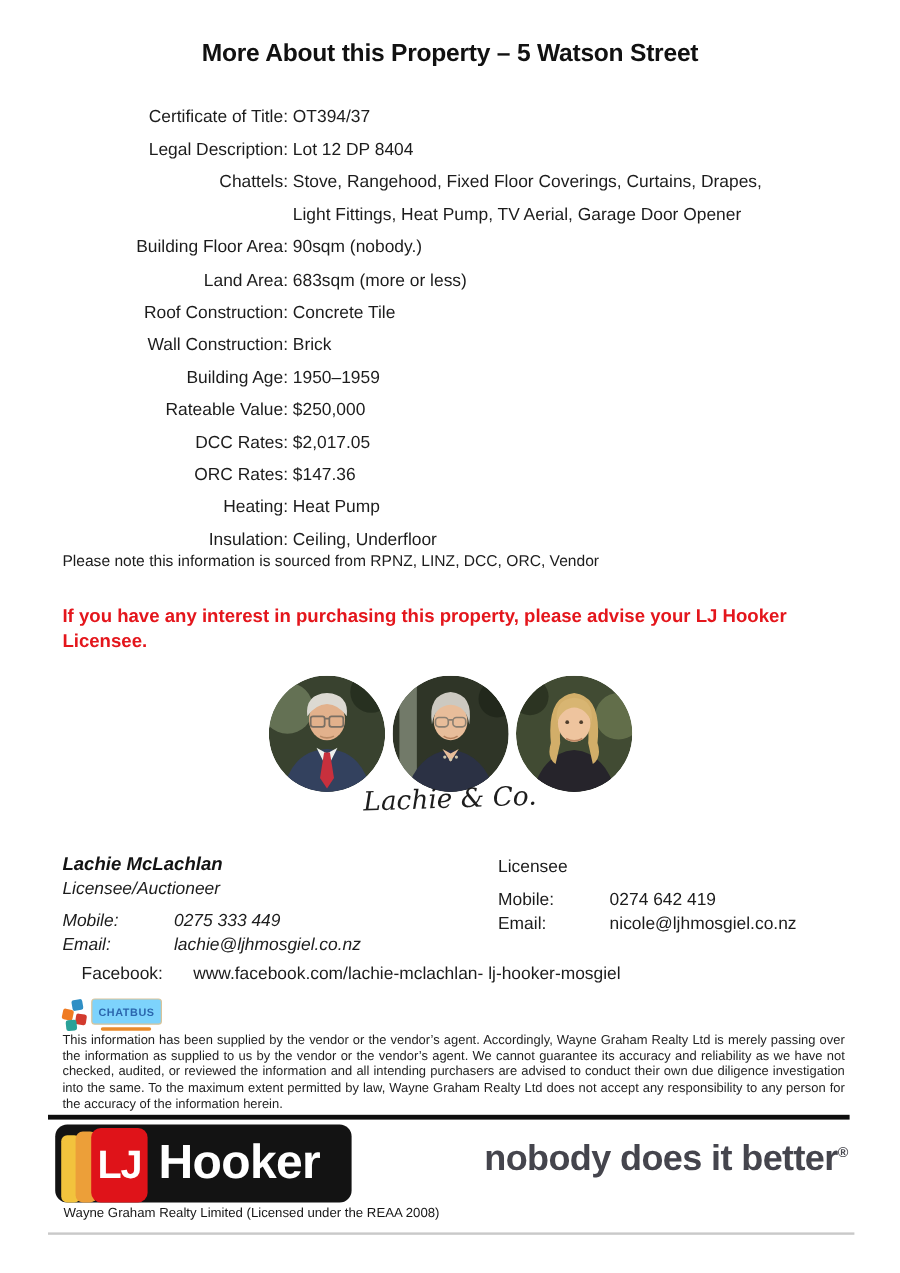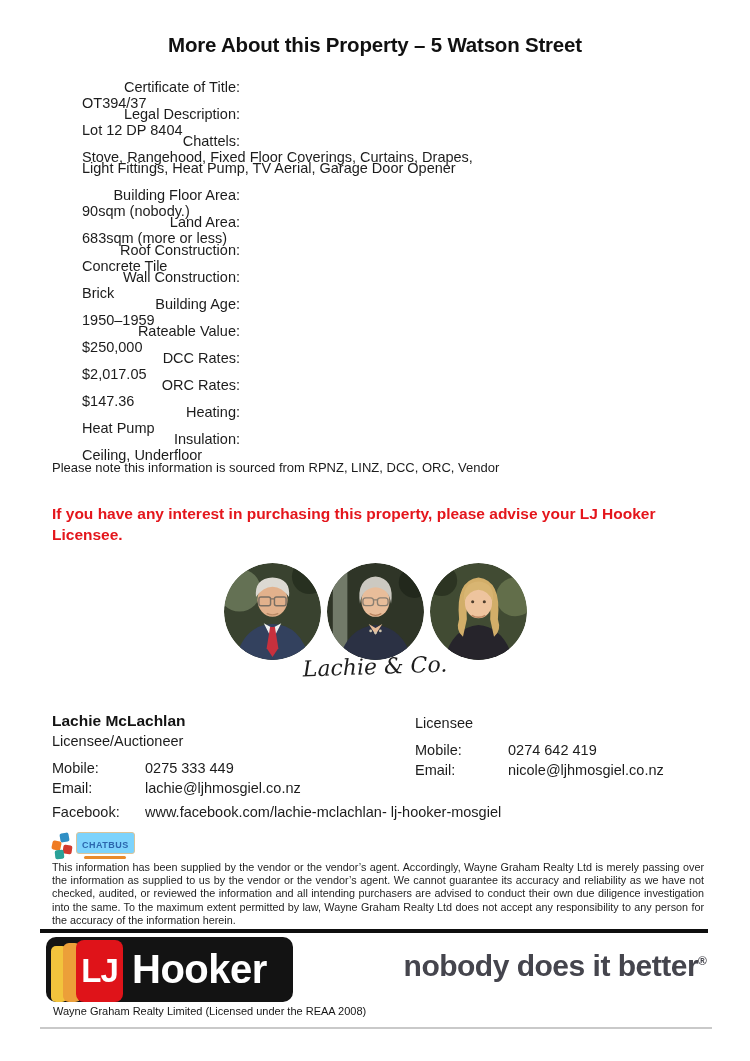--- a/index.html
+++ b/index.html
@@ -4,46 +4,46 @@
 <style>
   * { margin:0; padding:0; box-sizing:border-box; }
   html,body { background:#e9e9e9; }
   body { font-family:"Liberation Sans", sans-serif; }
   .page { position:relative; width:750px; height:1061px; background:#ffffff; margin:0 auto; overflow:hidden; }
 
   .title { position:absolute; top:33px; left:0; width:100%; text-align:center;
            font-size:20.5px; font-weight:bold; color:#111; letter-spacing:-0.2px; }
 
   .details { position:absolute; left:52px; top:79px; }
-  .drow { display:flex; height:27.1px; align-items:flex-start; font-size:14.5px; color:#1c1c1c;flex-direction:column; }
+  .drow { display:flex; height:27.1px; align-items:flex-end; font-size:14.5px; color:#1c1c1c; }
   .dlbl { width:188px; text-align:right; }
-  .dval { margin-left:30px; }
+  .dval { margin-left:4px; }
 
   .source-note { position:absolute; left:52px; top:460px; font-size:13px; color:#1c1c1c; }
 
   .notice { position:absolute; left:52px; top:503px; width:660px;
             font-size:15.5px; font-weight:bold; color:#e4161c; line-height:21px; }
 
   .team { position:absolute; left:0; top:563px; width:100%; }
   .photo-row { display:flex; gap:6px; justify-content:center; }
   .avatar { width:97px; height:97px; border-radius:50%; overflow:hidden; }
   .avatar svg { display:block; width:100%; height:100%; }
   .signature { margin-top:-6px; text-align:center; font-family:"DejaVu Serif", serif;
                font-style:italic; font-size:22px; color:#1d1d1d; transform:rotate(-2deg); }
 
   .agents { position:absolute; left:52px; top:712px; display:flex; }
-  .agent-left { width:363px; }
+  .agent-left { width:363px;font-style:italic; }
   .agent-name { font-size:15.5px; font-weight:bold; color:#141414; }
   .agent-role { font-size:14.5px; color:#1c1c1c; margin-top:3px; }
   .contact-rows { margin-top:9px; }
   .crow { display:flex; font-size:14.5px; line-height:20px; color:#1c1c1c;align-items:flex-end; }
   .clbl { width:93px; }
 
   .facebook-row { position:absolute; left:52px; top:804px; display:flex; font-size:14.5px; color:#1c1c1c; }
-  .facebook-row .clbl { width:93px; }
+  .facebook-row .clbl { width:93px;margin-left:16px; }
 
   .support { position:absolute; left:52px; top:830px; display:flex; align-items:center; gap:12px; }
   .support-label { font-size:15.5px; font-weight:bold; color:#141414; }
   .chatbus { display:flex; align-items:center; position:relative; height:30px; }
   .cb-cluster { position:relative; width:22px; height:26px; }
   .cb-p { position:absolute; width:9px; height:9px; border-radius:2px; }
   .cb-p1 { left:0;  top:9px;  background:#ef7b23; transform:rotate(12deg); }
   .cb-p2 { left:8px; top:1px;  background:#2f8fc5; transform:rotate(-10deg); }
   .cb-p3 { left:11px; top:13px; background:#d23a2e; transform:rotate(8deg); }
   .cb-p4 { left:3px; top:18px; background:#2aa198; transform:rotate(-6deg); }

